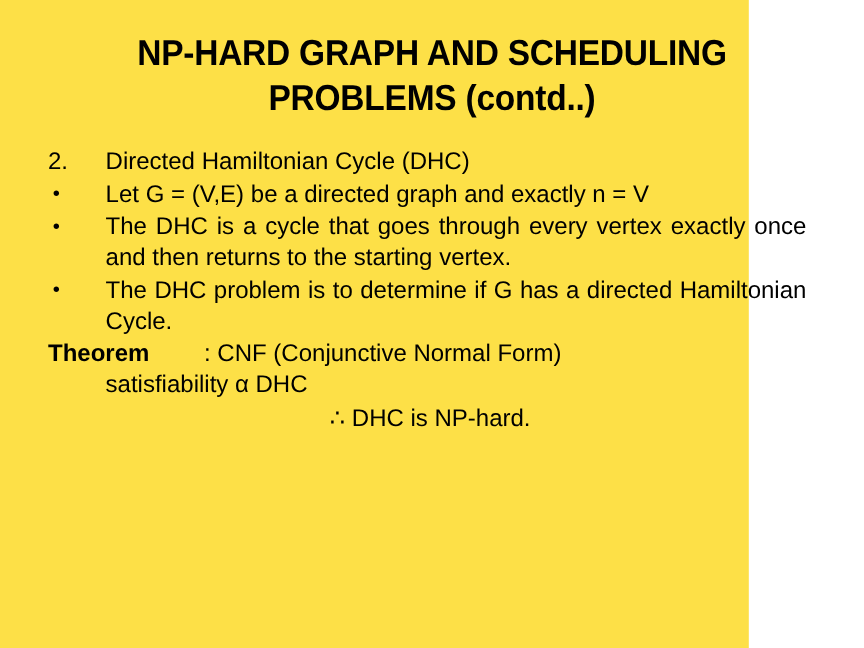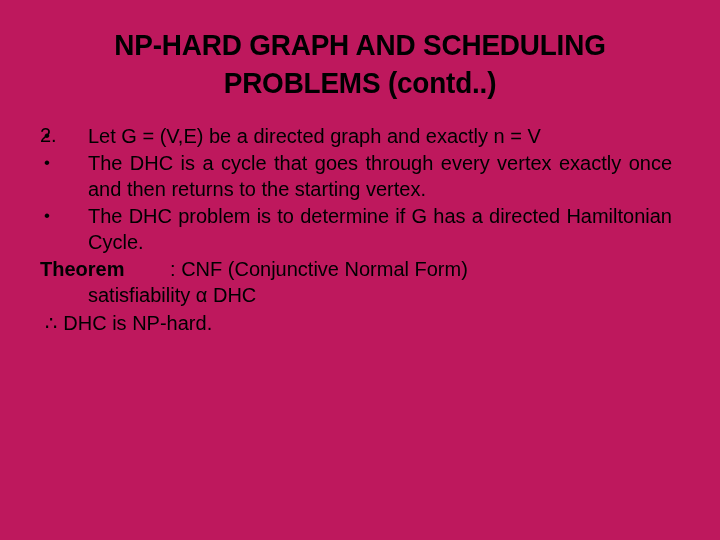--- a/index.html
+++ b/index.html
@@ -12,23 +12,23 @@
     width: 720px;
     height: 540px;
     overflow: hidden;
     font-family: "Liberation Sans", "DejaVu Sans", sans-serif;
     color: #000000;
     -webkit-font-smoothing: none;
   }
 
   .slide {
     position: relative;
-    width: 720px;
+    width: 624px;
     height: 540px;
-    background: #be185d;
+    background: #fde047;
     box-sizing: border-box;
   }
 
   
   .title-block {
     position: absolute;
     left: 0;
     top: 26px;
     width: 720px;
     text-align: center;
@@ -95,39 +95,40 @@
     display: block;
     padding-left: 48px;
     text-align: center;
   }
 
   .conclusion {
     font-size: 20px;
     line-height: 26px;
     margin: 2px 0 4px 0;
     padding-left: 5px;
-    text-align: left;
+    text-align: center;
   }
 
   .nowrap { white-space: nowrap; margin-left: 40px; }
 </style>
 </head>
 <body>
 
 <div class="slide">
 
   <div class="title-block">
     <div class="title-line">NP-HARD GRAPH AND SCHEDULING</div>
     <div class="title-line">PROBLEMS (contd..)</div>
   </div>
 
   <div class="body-block">
 
     <div class="para">
       <span class="marker">2.</span>
+      <span>Directed Hamiltonian Cycle (DHC)</span>
     </div>
 
     <div class="para">
       <span class="marker bullet">•</span>
       <span>Let G = (V,E) be a directed graph and exactly n = V</span>
     </div>
 
     <div class="para justify">
       <span class="marker bullet">•</span>
       <span>The DHC is a cycle that goes through every vertex exactly once and then returns to the starting vertex.</span>

